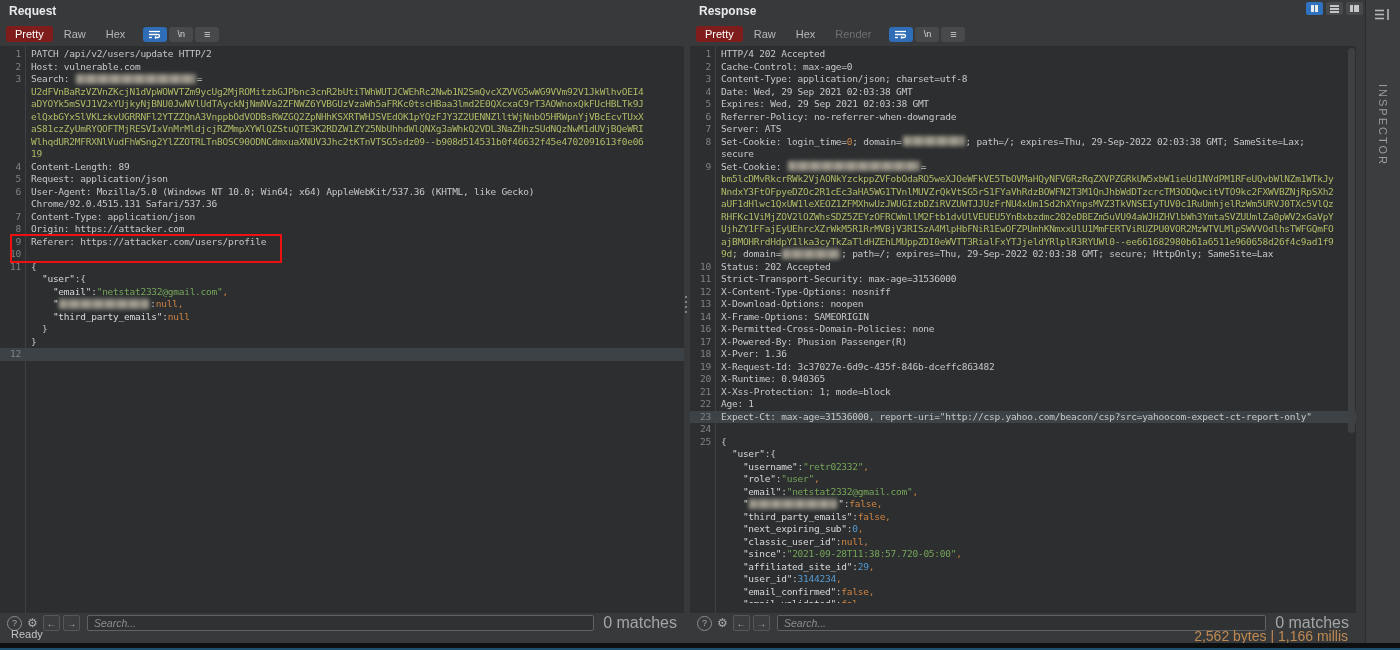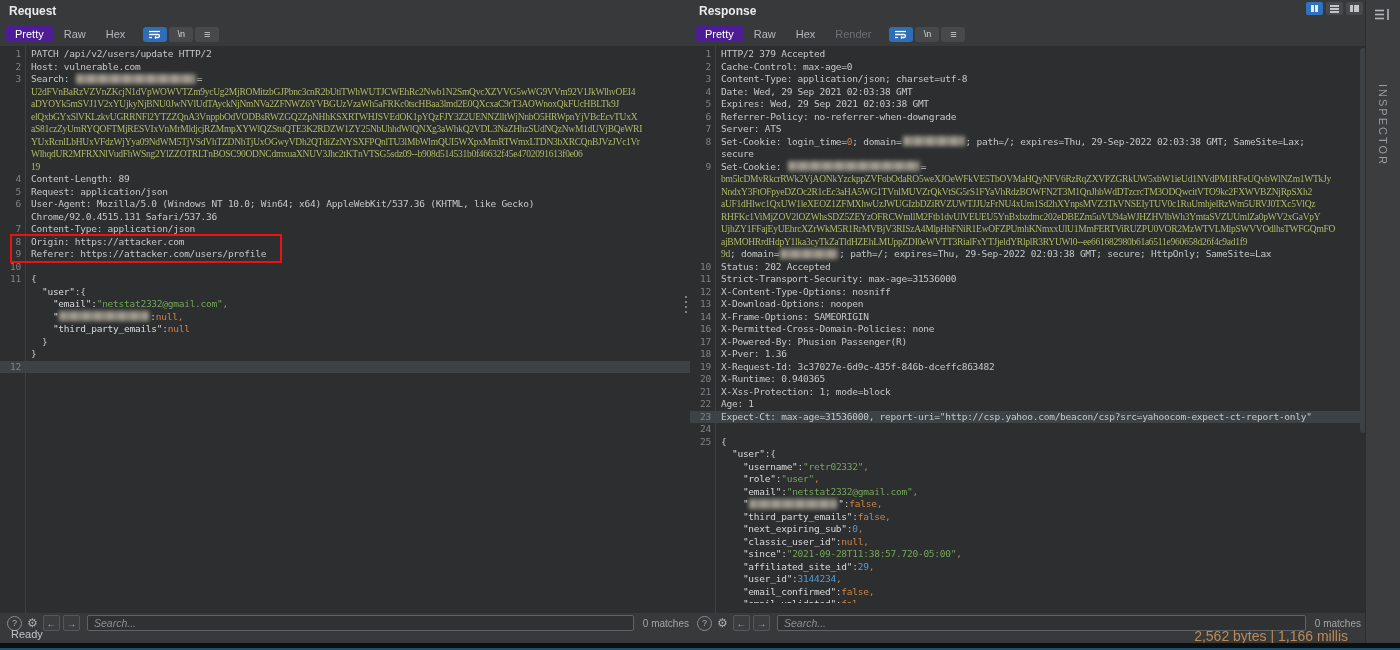--- a/index.html
+++ b/index.html
@@ -1,26 +1,26 @@
 <!DOCTYPE html>
 <html><head>
 <meta charset="utf-8">
 <style>
   html,body{margin:0;padding:0;background:#222;}
   .screen{position:relative;width:1400px;height:650px;background:#37393b;overflow:hidden;
           font-family:"Liberation Sans",sans-serif;-webkit-font-smoothing:antialiased;}
   
-  .panel{position:absolute;top:0;height:633px;padding-left:12px;}
+  .panel{position:absolute;top:0;height:633px;}
   .panel.req{left:0;width:684px;}
   .panel.res{left:690px;width:666px;}
   .phead{position:absolute;top:0;left:0;right:0;height:22px;}
   .ptitle{position:absolute;left:9px;top:4px;font-size:12px;font-weight:bold;color:#e8eaeb;}
   .ptabs{position:absolute;top:23px;left:6px;right:2px;height:22px;display:flex;align-items:center;gap:2px;}
   .tab{padding:2px 9px;font-size:11px;border-radius:3px;color:#b6b9bb;cursor:default;}
-  .tab.sel{background:#4c1d95;color:#ffffff;}
+  .tab.sel{background:#7f1d1d;color:#ffffff;}
   .tab.dis{color:#6d7173;}
   .ibtn{width:24px;height:15px;border-radius:3px;background:#47494b;display:flex;align-items:center;
         justify-content:center;color:#d3d6d7;font-size:9px;line-height:1;}
   .ibtn.first{margin-left:7px;}
   .ibtn.sel{background:#2f6db6;}
   .ibtn svg{display:block;}
   
   .editor{position:absolute;top:46px;left:0;right:0;bottom:20px;background:#2c2e2f;overflow:hidden;}
   .editor::before{content:"";position:absolute;left:25px;top:0;bottom:0;width:1px;background:#3e4143;}
   .rows{position:relative;padding-top:2px;font-family:"DejaVu Sans Mono",monospace;
@@ -28,37 +28,37 @@
   .code-line{display:flex;height:12.5px;line-height:12.5px;}
   .code-line.hl{background:#3d4246;}
   .code-line.clip{height:5px;overflow:hidden;}
   .ln{flex:none;width:21px;text-align:right;padding-right:4px;color:#7e8385;}
   .lc{white-space:pre;padding-left:6px;color:#c6c8c8;}
   .sg-p{color:#c6c8c8;}
   .sg-k{color:#d9dbdb;}
   .sg-s{color:#76a65a;}
   .sg-o{color:#cf8443;}
   .sg-n{color:#559ad2;}
-  .sg-c{color:#b1ba67;font-family:Liberation Serif, serif;}
+  .sg-c{color:#b1ba67;}
   .redact{display:inline-block;height:10px;vertical-align:middle;border-radius:1px;margin:0 1px;
           background:repeating-linear-gradient(90deg,#a39e92 0 6px,#8b877d 6px 12px);
           filter:blur(2px);transform:translateY(-1px);}
   .redbox{position:absolute;left:10px;width:268px;border:2px solid #ee1111;pointer-events:none;}
   .vscroll{position:absolute;right:1px;top:2px;width:7px;height:385px;border-radius:4px;background:#3e4144;}
   
   .sbar{position:absolute;left:0;right:0;bottom:0;height:20px;display:flex;align-items:center;
         padding:0 7px;gap:3px;}
   .sico{flex:none;display:flex;align-items:center;justify-content:center;color:#a9adaf;}
   .sico.circ{width:13px;height:13px;border:1px solid #8a8e90;border-radius:50%;font-size:9px;}
   .sico.gear{font-size:12px;width:15px;height:15px;}
   .sico.nav{width:15px;height:14px;border:1px solid #54585a;border-radius:2px;font-size:10px;background:#3b3d3f;}
   .sinput{flex:1;height:14px;background:#2f3132;border:1px solid #5f6365;border-radius:2px;
           color:#c8c8c8;font-size:10.5px;font-style:italic;padding:0 6px;outline:none;margin:0 4px;}
   .sinput::placeholder{color:#8c9092;}
-  .smatches{flex:none;font-size:10px;color:#a3a6a8;margin-left:2px;}
+  .smatches{flex:none;font-size:16px;color:#a3a6a8;margin-left:2px;}
   
   .winbtns{position:absolute;top:2px;left:1306px;display:flex;gap:3px;}
   .winbtn{width:17px;height:13px;border-radius:2px;background:#47494b;display:flex;align-items:center;
           justify-content:center;gap:1px;}
   .winbtn.sel{background:#2f73c0;}
   .winbtn .vb{width:3px;height:7px;background:#e8eaec;}
   .winbtn .hbwrap{display:flex;flex-direction:column;gap:1px;}
   .winbtn .hb{width:9px;height:2px;background:#c3c6c8;}
   .winbtn.g .vb{background:#c3c6c8;}
   .splitdots{position:absolute;left:685px;top:296px;width:3px;display:flex;flex-direction:column;gap:3px;}
@@ -127,24 +127,20 @@
           <div class="code-line">
             <span class="ln"></span>
             <span class="lc"><span class="sg-c">elQxbGYxSlVKLzkvUGRRNFl2YTZZQnA3VnppbOdVODBsRWZGQ2ZpNHhKSXRTWHJSVEdOK1pYQzFJY3Z2UENNZlltWjNnbO5HRWpnYjVBcEcvTUxX</span></span>
           </div>
           <div class="code-line">
             <span class="ln"></span>
             <span class="lc"><span class="sg-c">aS81czZyUmRYQOFTMjRESVIxVnMrMldjcjRZMmpXYWlQZStuQTE3K2RDZW1ZY25NbUhhdWlQNXg3aWhkQ2VDL3NaZHhzSUdNQzNwM1dUVjBQeWRI</span></span>
           </div>
           <div class="code-line">
             <span class="ln"></span>
-            <span class="lc"><span class="sg-c">YUxRcnlLbHUxVFdzWjYya09NdWM5TjVSdVhTZDNhTjUxOGwyVDh2QTdiZzNYSXFPQnlTU3lMbWlmQUI5WXpxMmRTWmxLTDN3bXRCQnBJVzJVc1Vr</span></span>
-          </div>
-          <div class="code-line">
-            <span class="ln"></span>
             <span class="lc"><span class="sg-c">WlhqdUR2MFRXNlVudFhWSng2YlZZOTRLTnBOSC90ODNCdmxuaXNUV3Jhc2tKTnVTSG5sdz09--b908d514531b0f46632f45e4702091613f0e06</span></span>
           </div>
           <div class="code-line">
             <span class="ln"></span>
             <span class="lc"><span class="sg-c">19</span></span>
           </div>
           <div class="code-line">
             <span class="ln">4</span>
             <span class="lc"><span class="sg-p">Content-Length: 89</span></span>
           </div>
@@ -242,21 +238,21 @@
             </g>
           </svg>
       </div>
       <div class="ibtn">\n</div>
       <div class="ibtn" style="font-size:11px;">≡</div>
     </div>
     <div class="editor">
       <div class="rows">
           <div class="code-line">
             <span class="ln">1</span>
-            <span class="lc"><span class="sg-p">HTTP/2 379 Accepted</span></span>
+            <span class="lc"><span class="sg-p">HTTP/4 202 Accepted</span></span>
           </div>
           <div class="code-line">
             <span class="ln">2</span>
             <span class="lc"><span class="sg-p">Cache-Control: max-age=0</span></span>
           </div>
           <div class="code-line">
             <span class="ln">3</span>
             <span class="lc"><span class="sg-p">Content-Type: application/json; charset=utf-8</span></span>
           </div>
           <div class="code-line">

